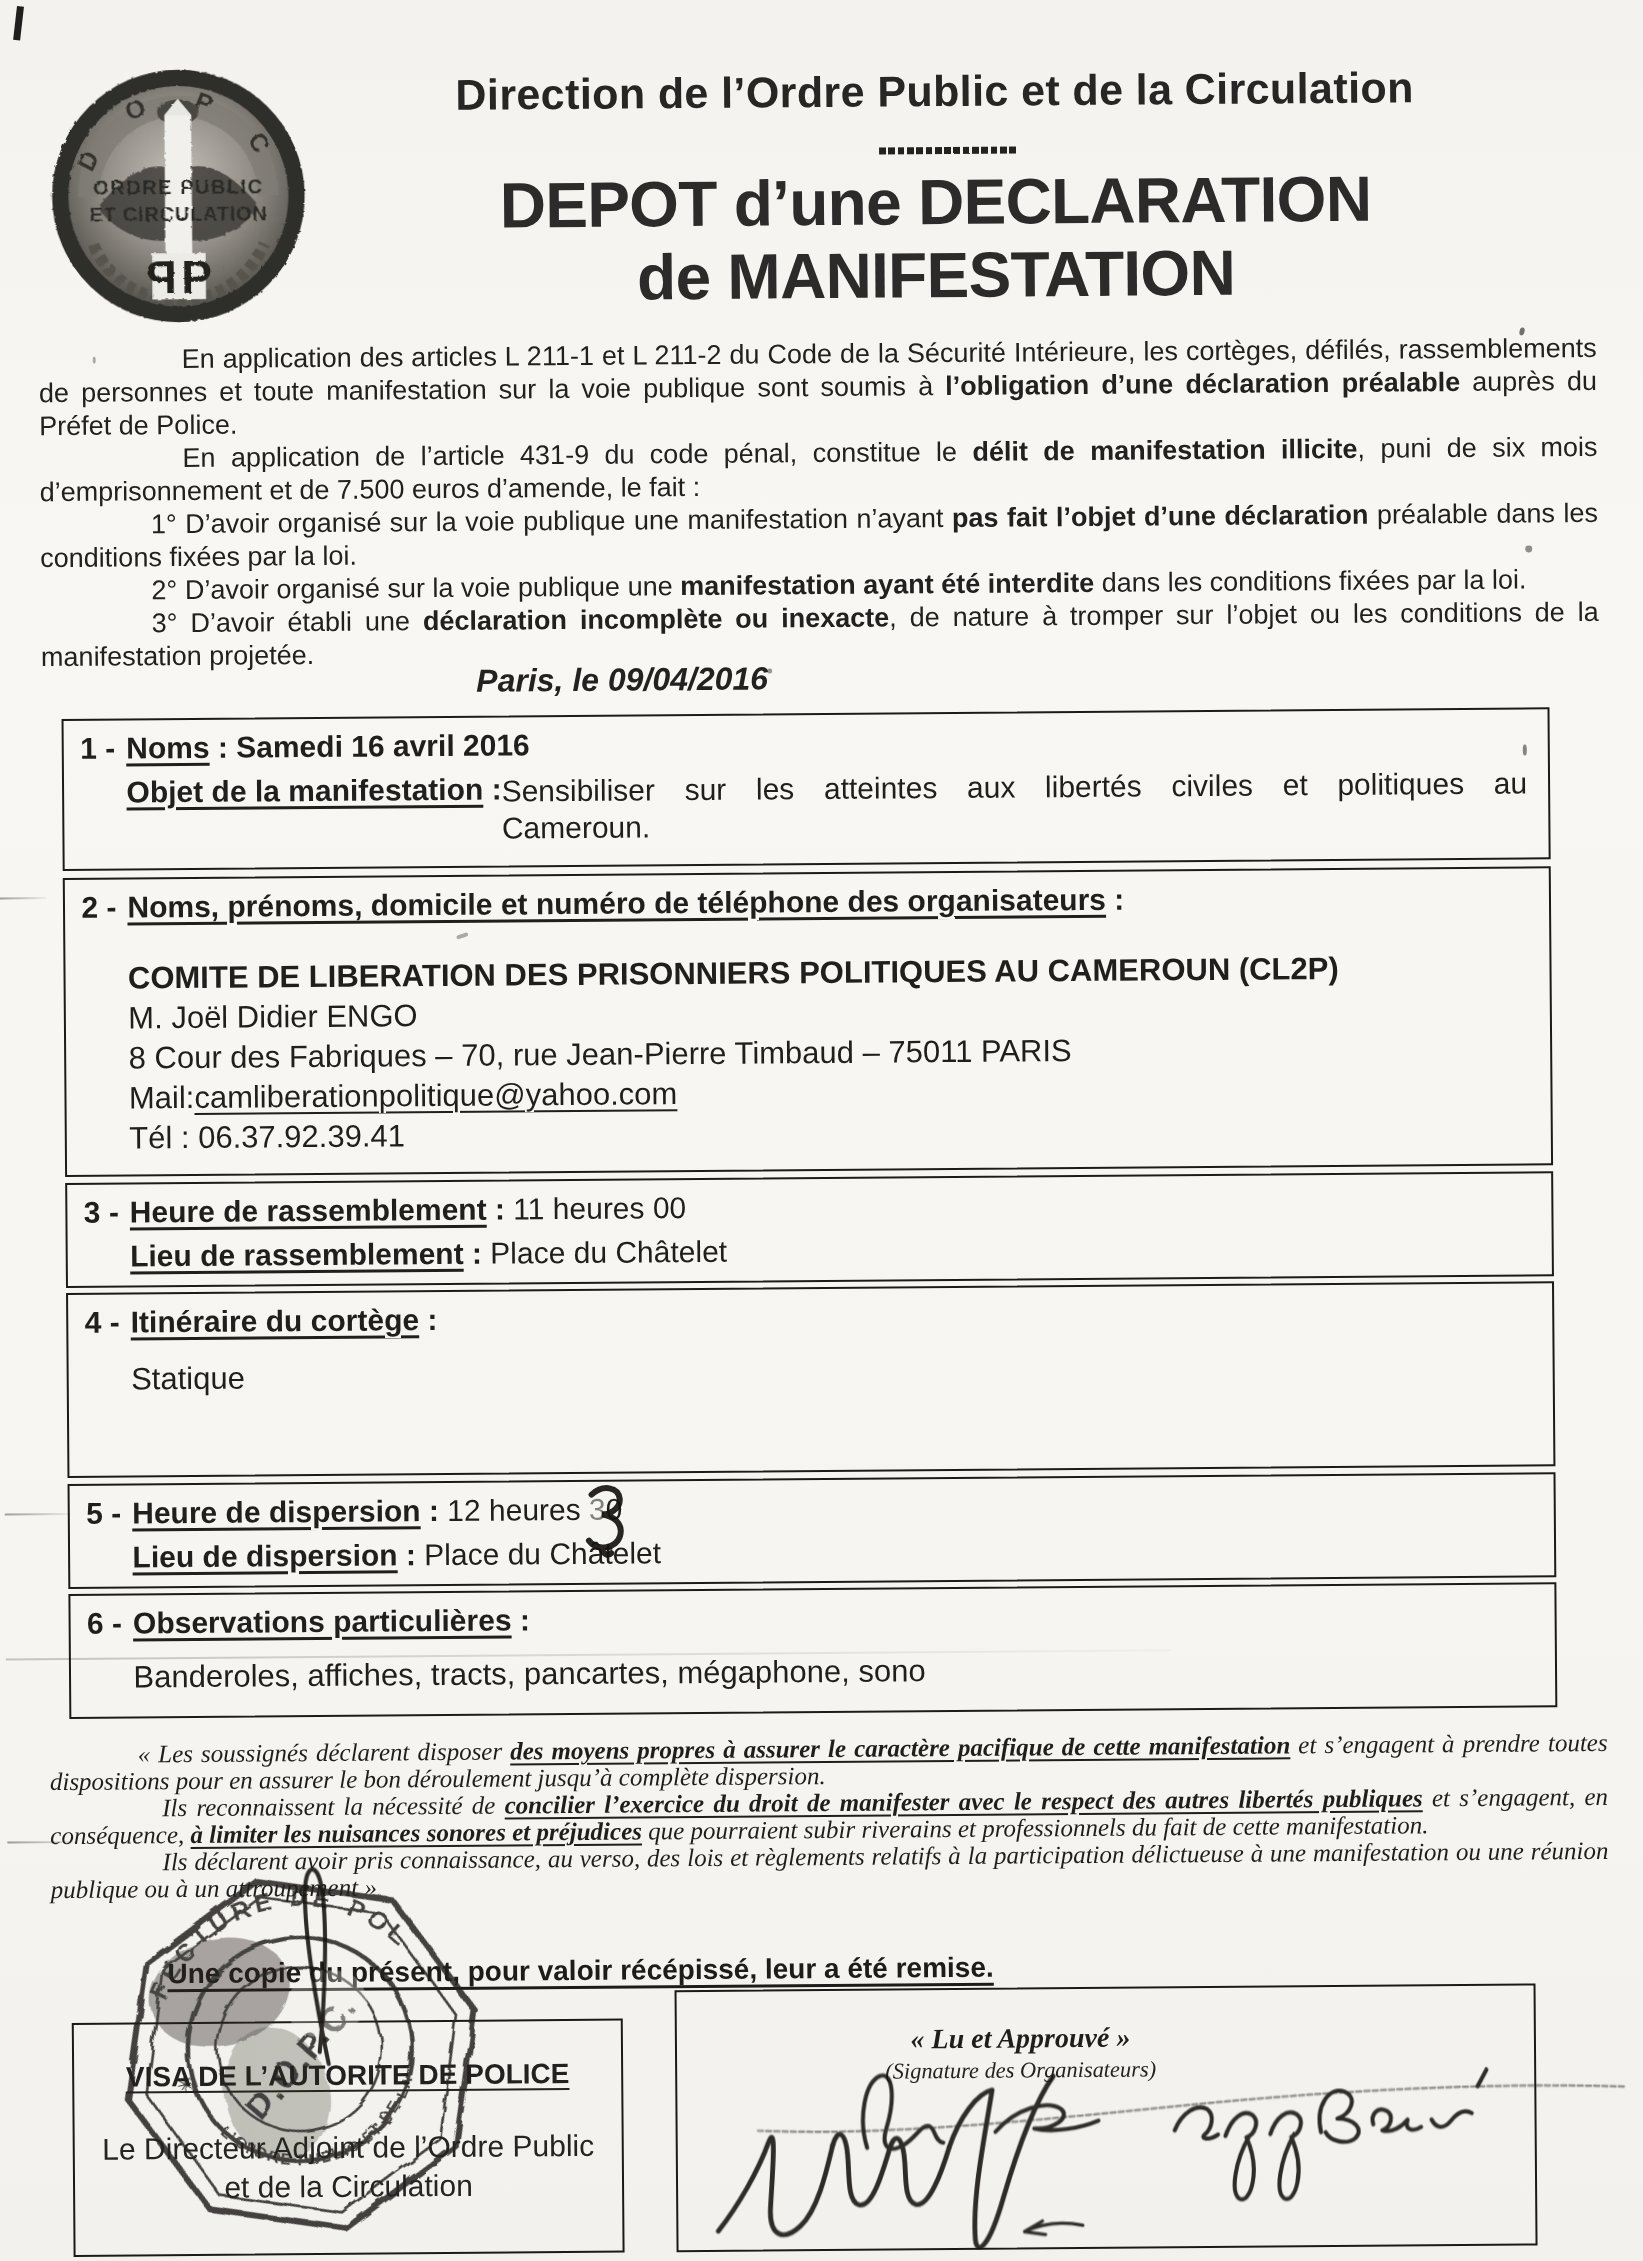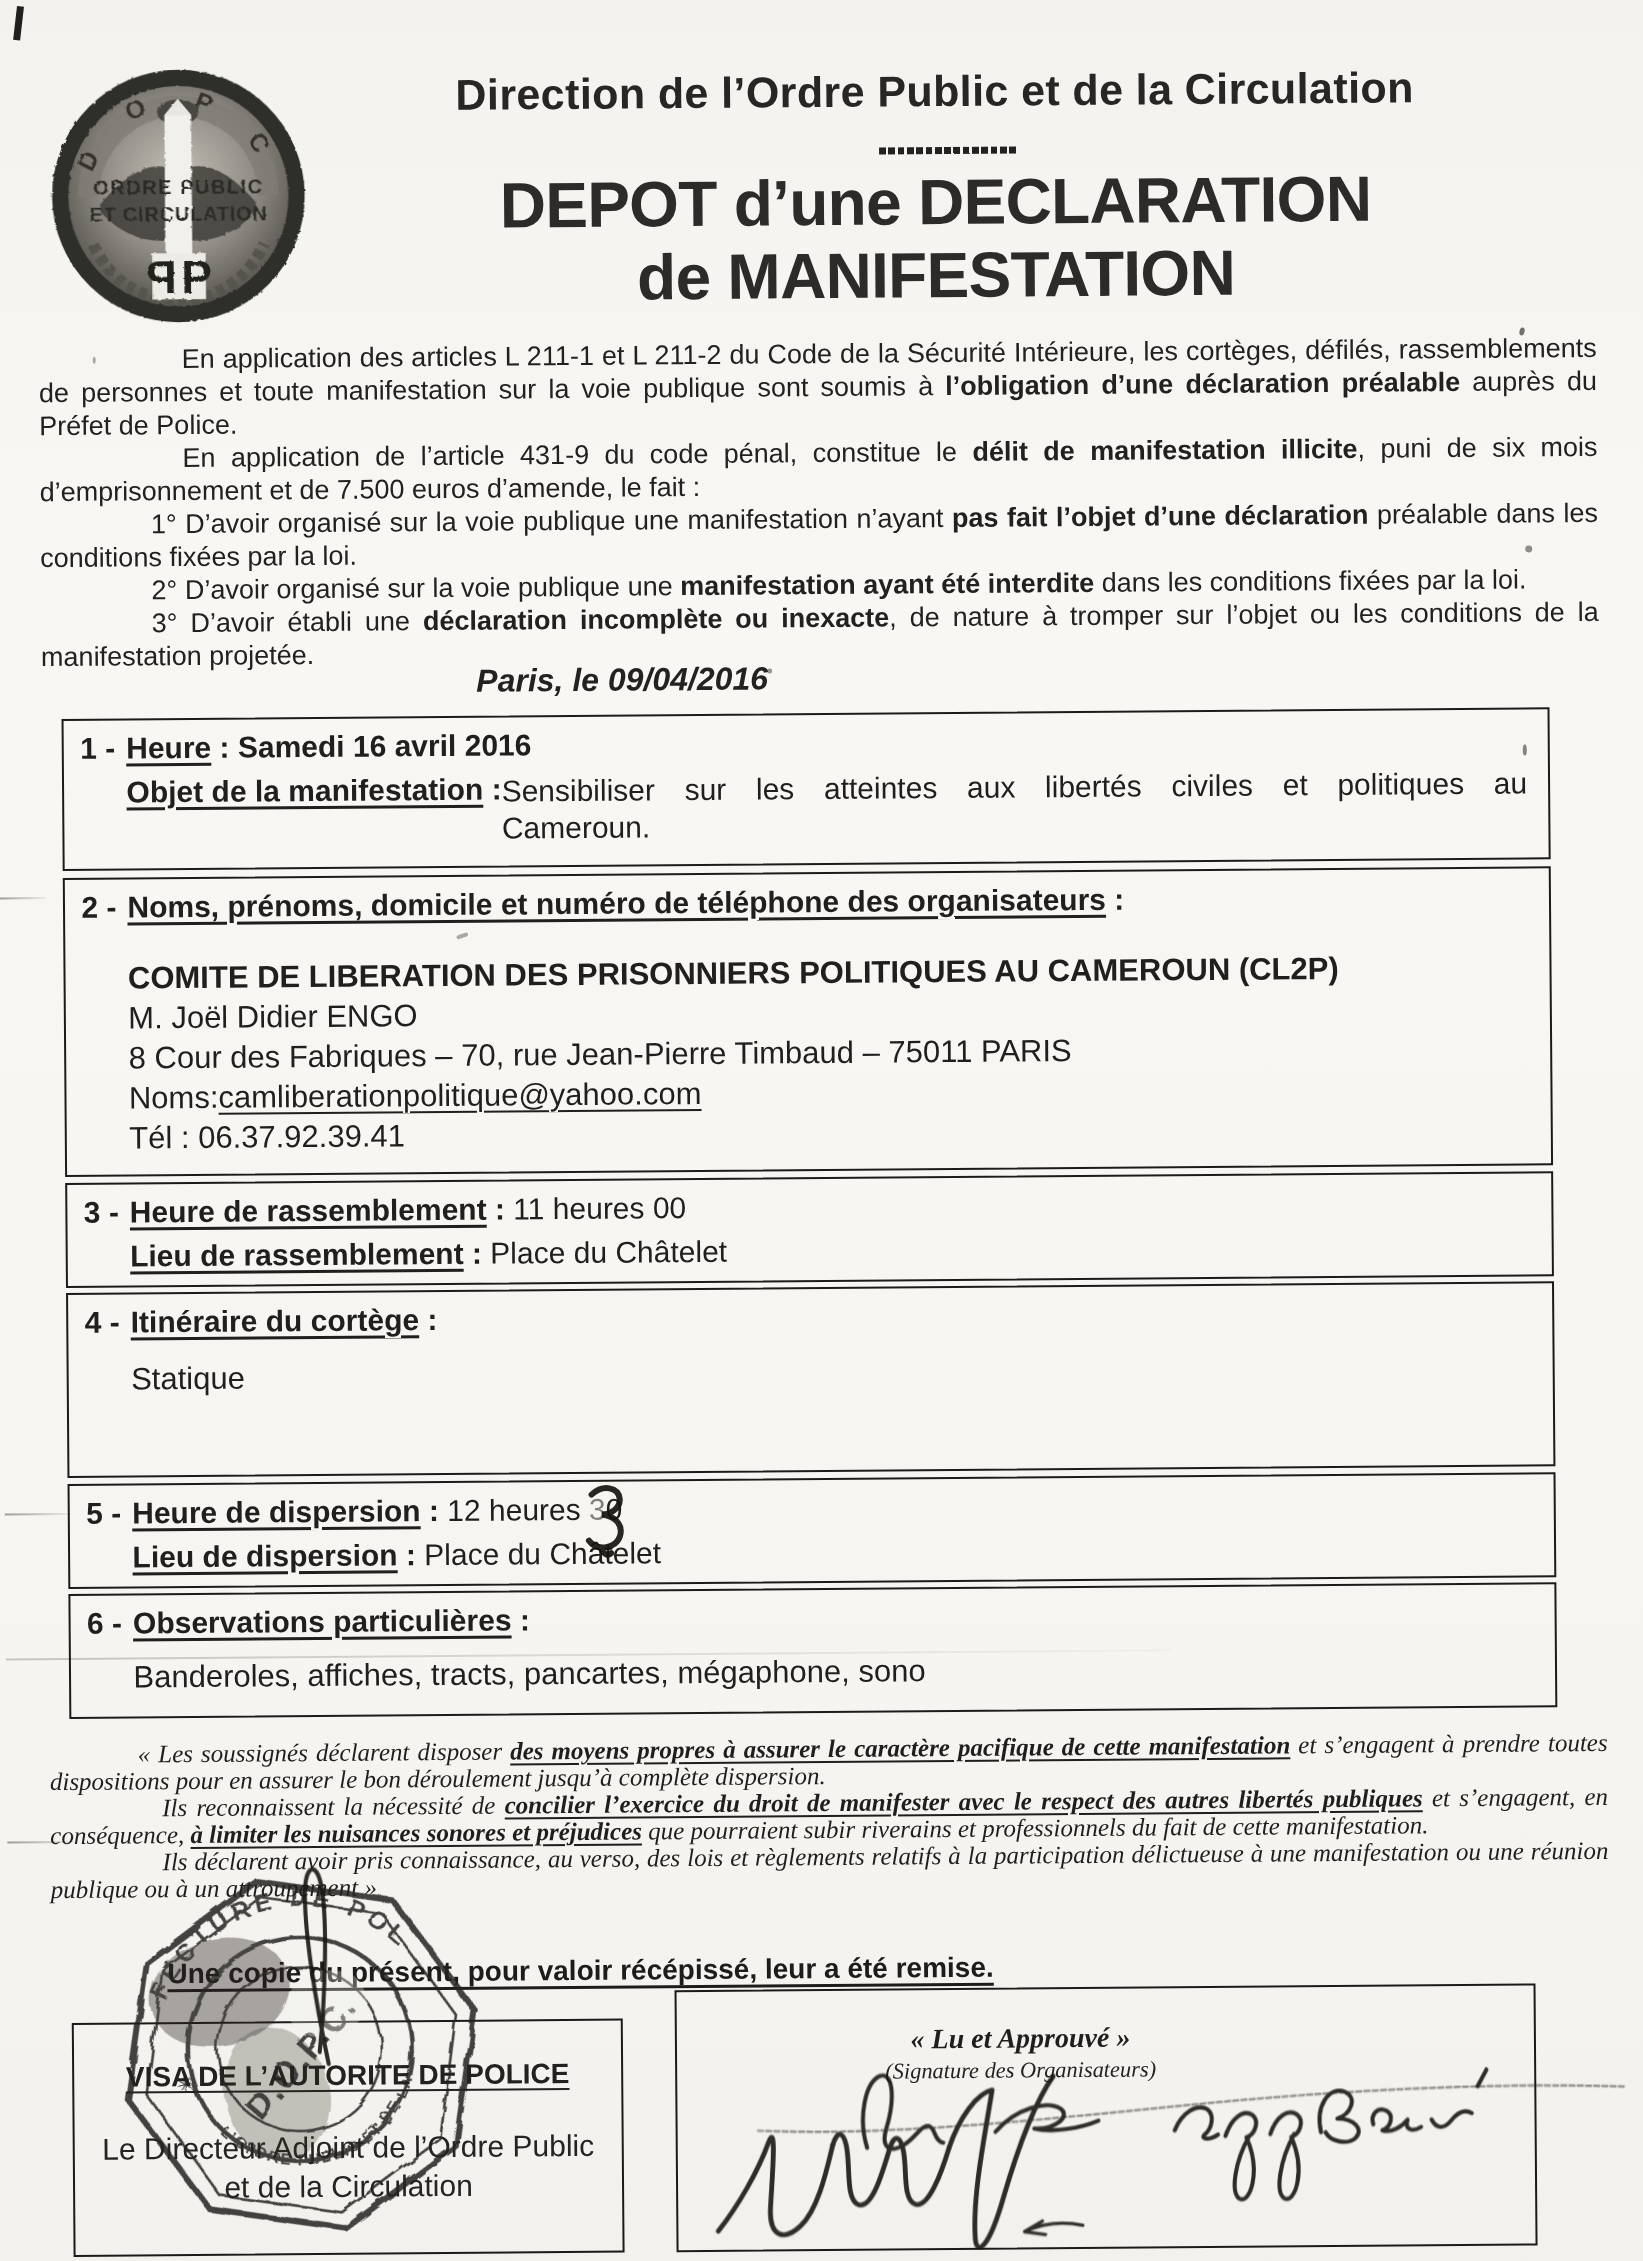--- a/index.html
+++ b/index.html
@@ -149,40 +149,40 @@
     <p class="ind1"><span>En application de l’article 431-9 du code pénal, constitue le </span><b>délit de manifestation illicite</b><span>, puni de six mois d’emprisonnement et de 7.500 euros d’amende, le fait :</span></p>
     <p class="ind2"><span>1° D’avoir organisé sur la voie publique une manifestation n’ayant </span><b>pas fait l’objet d’une déclaration</b><span> préalable dans les conditions fixées par la loi.</span></p>
     <p class="ind2"><span>2° D’avoir organisé sur la voie publique une </span><b>manifestation ayant été interdite</b><span> dans les conditions fixées par la loi.</span></p>
     <p class="ind2"><span>3° D’avoir établi une </span><b>déclaration incomplète ou inexacte</b><span>, de nature à tromper sur l’objet ou les conditions de la manifestation projetée.</span></p>
   </div>
 
   <div id="dateline" class="abs">Paris, le 09/04/2016</div>
 
   <div class="sec" style="top:713px;height:152px;">
     <div>
-      <span class="num">1 -</span><span class="lab">Heure</span><span class="sep"> : </span><span class="valb">Samedi 16 avril 2016</span>
+      <span class="num">1 -</span><span class="lab">Noms</span><span class="sep"> : </span><span class="valb">Samedi 16 avril 2016</span>
     </div>
     <div class="row2 frow">
       <span class="nowrap"><span class="lab">Objet de la manifestation</span><span class="sep"> : </span></span>
       <div class="objval">
         <span class="jline">Sensibiliser sur les atteintes aux libertés civiles et politiques au</span>
         <span class="bline">Cameroun.</span>
       </div>
     </div>
   </div>
 
   <div class="sec" style="top:872px;height:299px;">
     <div>
       <span class="num">2 -</span><span class="lab">Noms, prénoms, domicile et numéro de téléphone des organisateurs</span><span class="sep"> :</span>
     </div>
     <div class="s2lines">
       <div class="org">COMITE DE LIBERATION DES PRISONNIERS POLITIQUES AU CAMEROUN (CL2P)</div>
       <div>M.  Joël Didier ENGO</div>
       <div>8 Cour des Fabriques – 70, rue Jean-Pierre Timbaud – 75011 PARIS</div>
-      <div><span>Noms:</span><span class="ulink">camliberationpolitique@yahoo.com</span></div>
+      <div><span>Mail:</span><span class="ulink">camliberationpolitique@yahoo.com</span></div>
       <div>Tél : 06.37.92.39.41</div>
     </div>
   </div>
 
   <div class="sec" style="top:1177px;height:105px;">
     <div>
       <span class="num">3 -</span><span class="lab">Heure de rassemblement</span><span class="sep"> : </span><span>11 heures 00</span>
     </div>
     <div class="row2">
       <span class="lab">Lieu de rassemblement</span><span class="sep"> : </span><span>Place du Châtelet</span>

